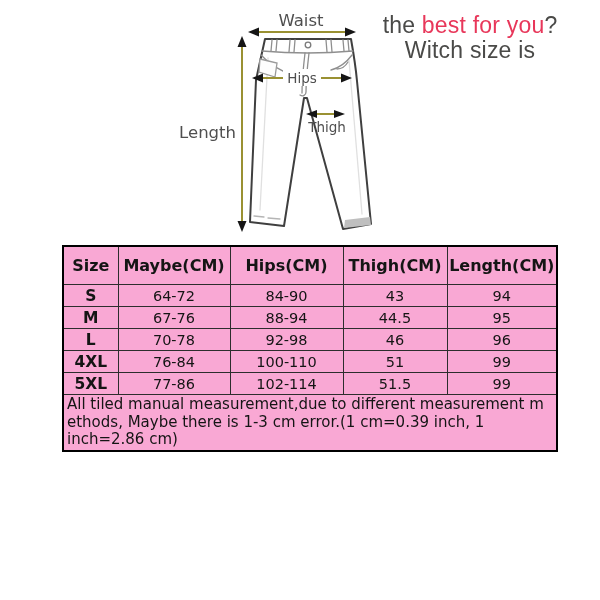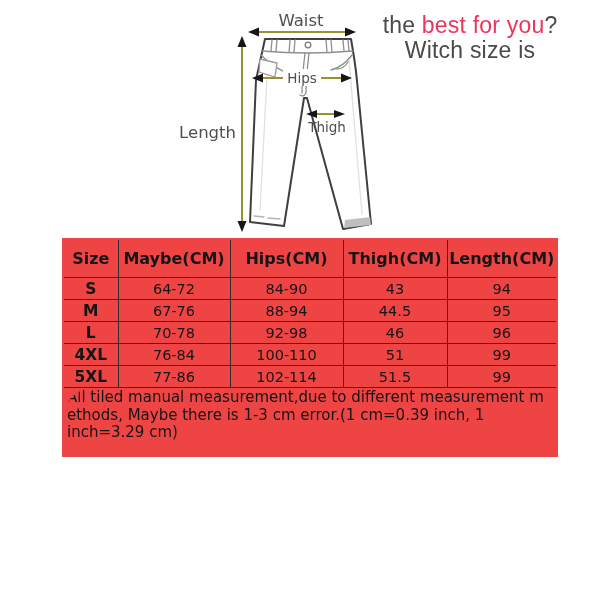--- a/index.html
+++ b/index.html
@@ -13,33 +13,33 @@
   .lbl-small { font-size:13.5px; }
 
   .heading {
     position:absolute; left:372px; top:13px; width:196px; text-align:center;
     font-family:"Liberation Sans", sans-serif; font-size:23px; line-height:25px;
     color:#4a4a48; letter-spacing:0.2px;
   }
   .heading .red { color:#e8375a; }
 
   table.size-table {
-    position:absolute; left:62px; top:238px; width:494px;
+    position:absolute; left:62px; top:245px; width:494px;
     border-collapse:collapse; table-layout:fixed;
-    border:2px solid #ef4444; background:#ef4444;
+    border:2px solid #000000; background:#f9a8d4;
   }
   .size-table th, .size-table td {
     border:1px solid #2d2d2d; text-align:center; vertical-align:middle;
     color:#151515; padding:0; overflow:hidden;
   }
   .size-table thead th { height:37px; font-size:16px; font-weight:bold; }
   .size-table tbody td { height:21px; font-size:14.5px; font-weight:normal; }
   .size-table tbody td.size-cell { font-weight:bold; font-size:15.5px; }
   .size-table tfoot td {
-    text-align:left; padding:1px 3px 13px 3px;border-radius:28px;
+    text-align:left; padding:1px 3px 1px 3px;
   }
   .note-line {
     font-size:15px; line-height:17.5px; white-space:nowrap; color:#151515;
   }
 </style>
 </head>
 <body>
 
 <svg class="diagram-svg" viewBox="0 0 600 245" aria-hidden="true">
 
@@ -157,17 +157,17 @@
       <td>102-114</td>
       <td>51.5</td>
       <td>99</td>
     </tr>
   </tbody>
   <tfoot>
     <tr>
       <td colspan="5">
         <div class="note-line">All tiled manual measurement,due to different measurement m</div>
         <div class="note-line">ethods, Maybe there is 1-3 cm error.(1 cm=0.39 inch, 1</div>
-        <div class="note-line">inch=3.29 cm)</div>
+        <div class="note-line">inch=2.86 cm)</div>
       </td>
     </tr>
   </tfoot>
 </table>
 
 </body></html>

